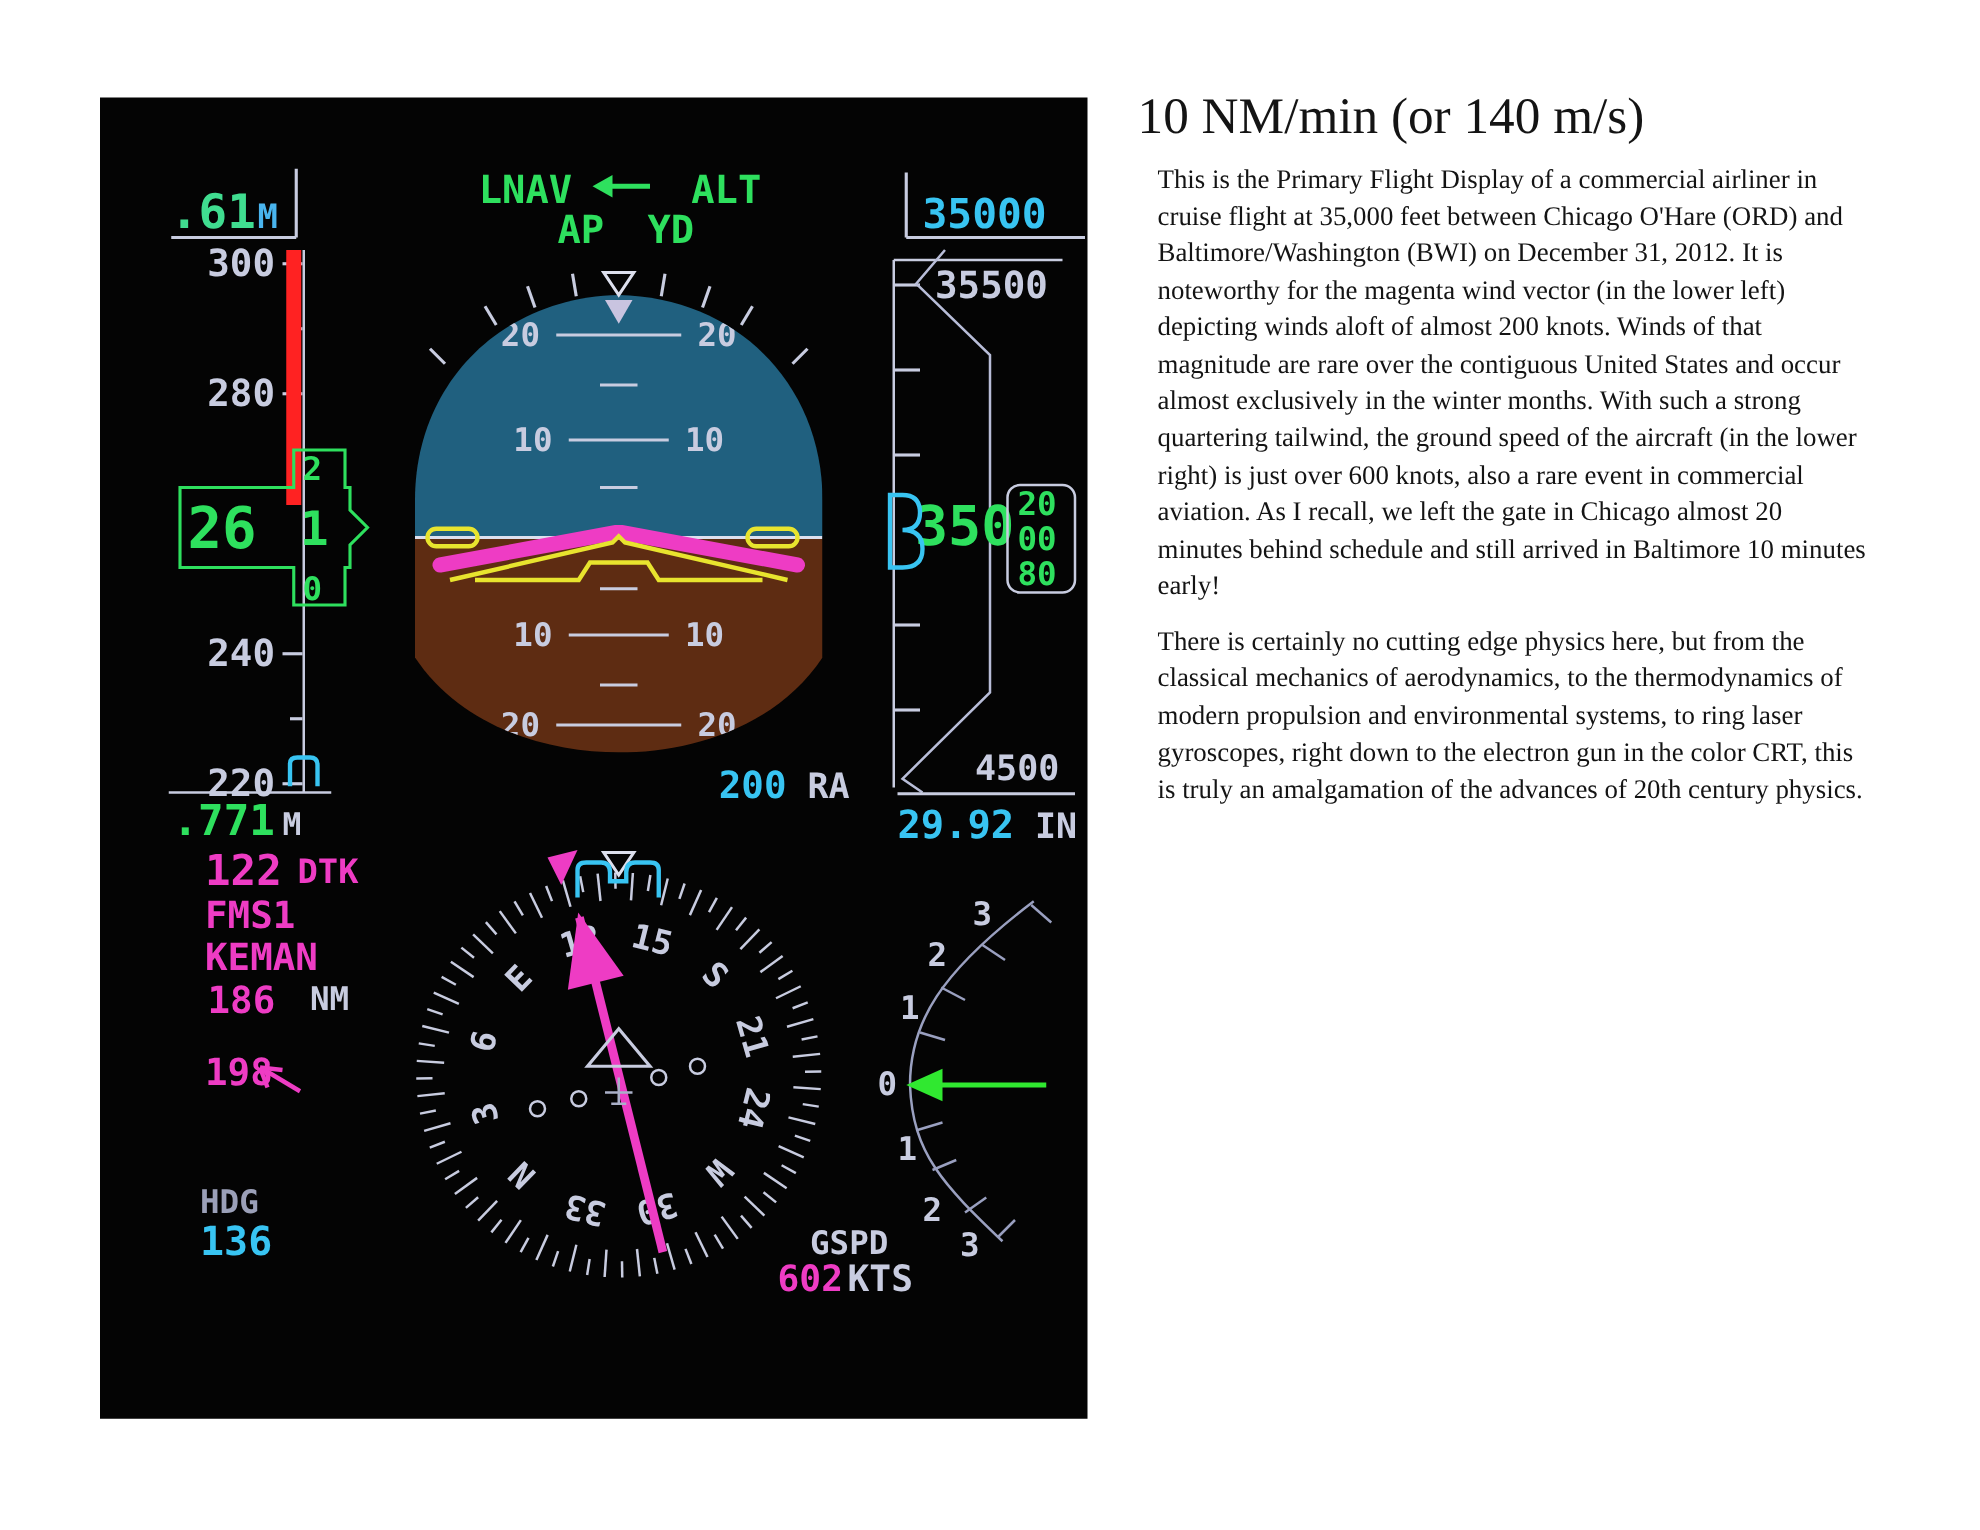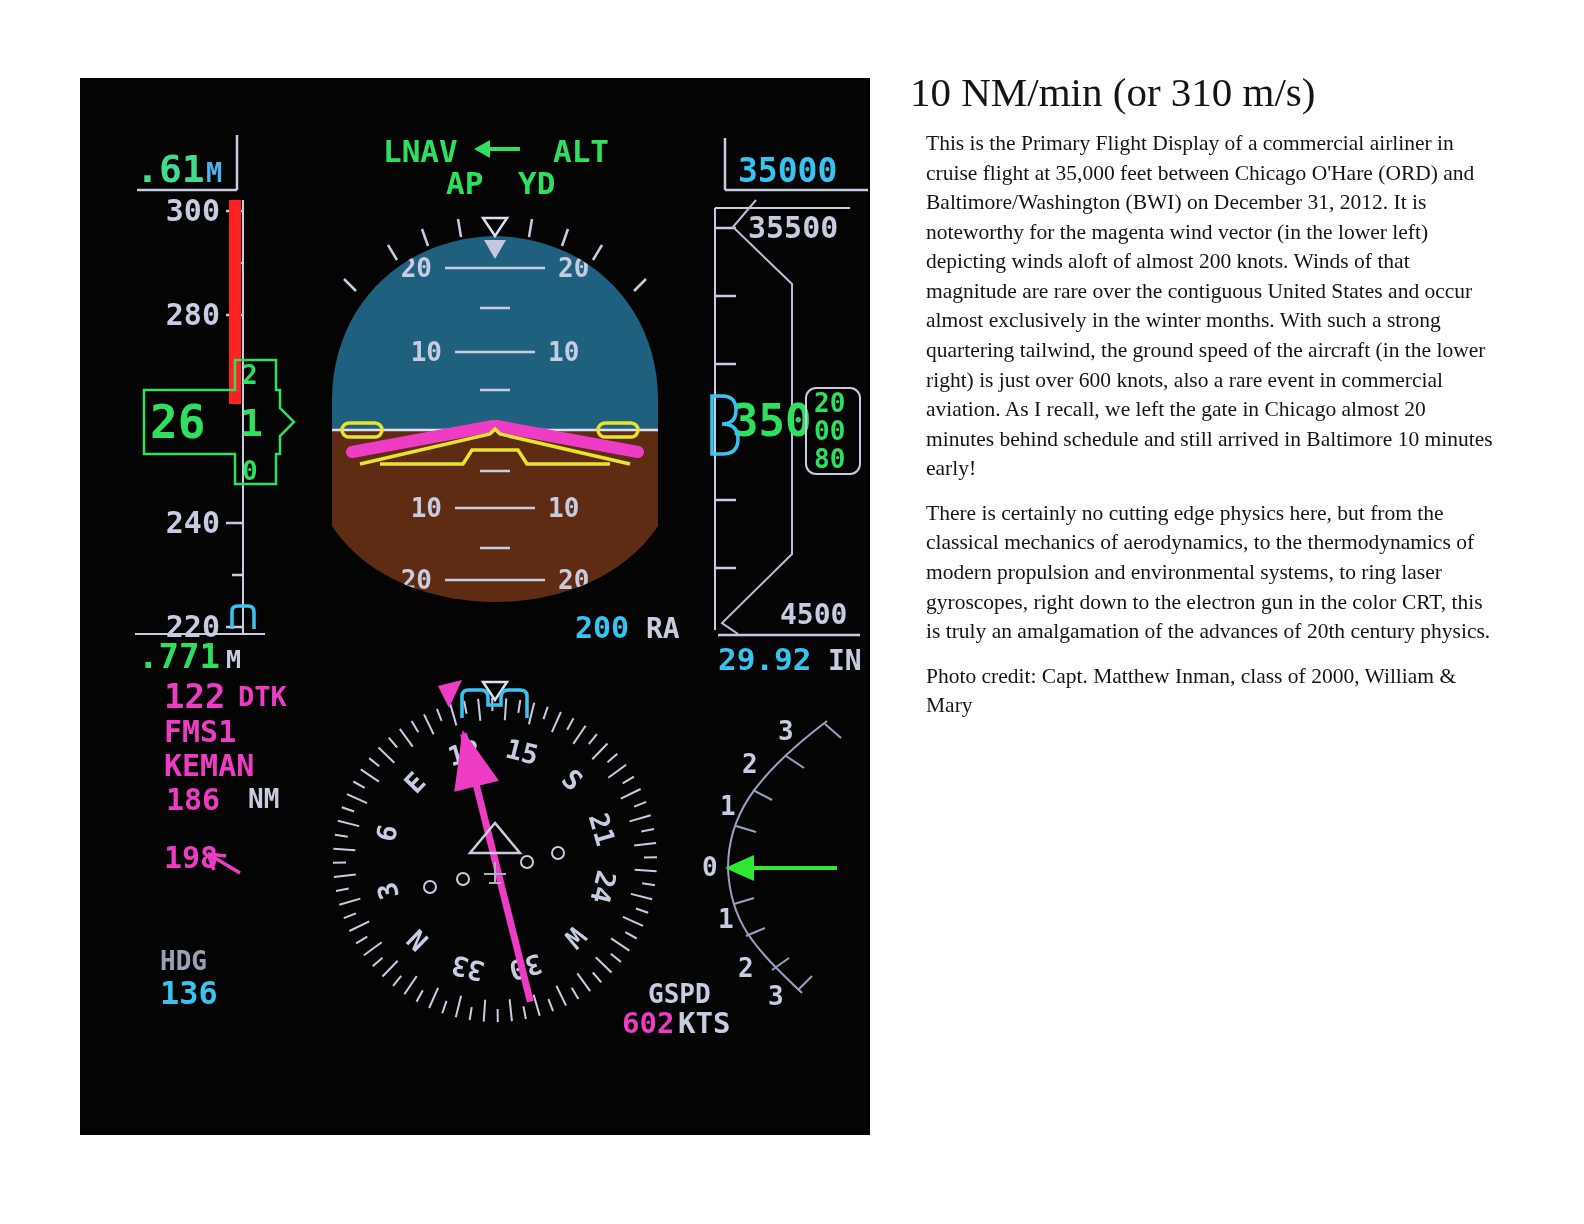--- a/index.html
+++ b/index.html
@@ -309,19 +309,18 @@
 
       <g class="pfdtext">
         <text x="568" y="925" font-size="26" fill="#c8cce0">GSPD</text>
         <text x="542" y="955" font-size="29" fill="#ee3cc4">602</text>
         <text x="598" y="955" font-size="29" fill="#c8cce0">KTS</text>
       </g>
     </svg>
   </div>
 
   <div class="article">
-    <h1>10 NM/min (or 310 m/s)</h1>
+    <h1>10 NM/min (or 140 m/s)</h1>
     <p>This is the Primary Flight Display of a commercial airliner in cruise flight at 35,000 feet between Chicago O'Hare (ORD) and Baltimore/Washington (BWI) on December 31, 2012. It is noteworthy for the magenta wind vector (in the lower left) depicting winds aloft of almost 200 knots. Winds of that magnitude are rare over the contiguous United States and occur almost exclusively in the winter months. With such a strong quartering tailwind, the ground speed of the aircraft (in the lower right) is just over 600 knots, also a rare event in commercial aviation. As I recall, we left the gate in Chicago almost 20 minutes behind schedule and still arrived in Baltimore 10 minutes early!</p>
     <p>There is certainly no cutting edge physics here, but from the classical mechanics of aerodynamics, to the thermodynamics of modern propulsion and environmental systems, to ring laser gyroscopes, right down to the electron gun in the color CRT, this is truly an amalgamation of the advances of 20th century physics.</p>
-    <p>Photo credit: Capt. Matthew Inman, class of 2000, William &amp; Mary</p>
   </div>
 
 </div>
 
 </body></html>

